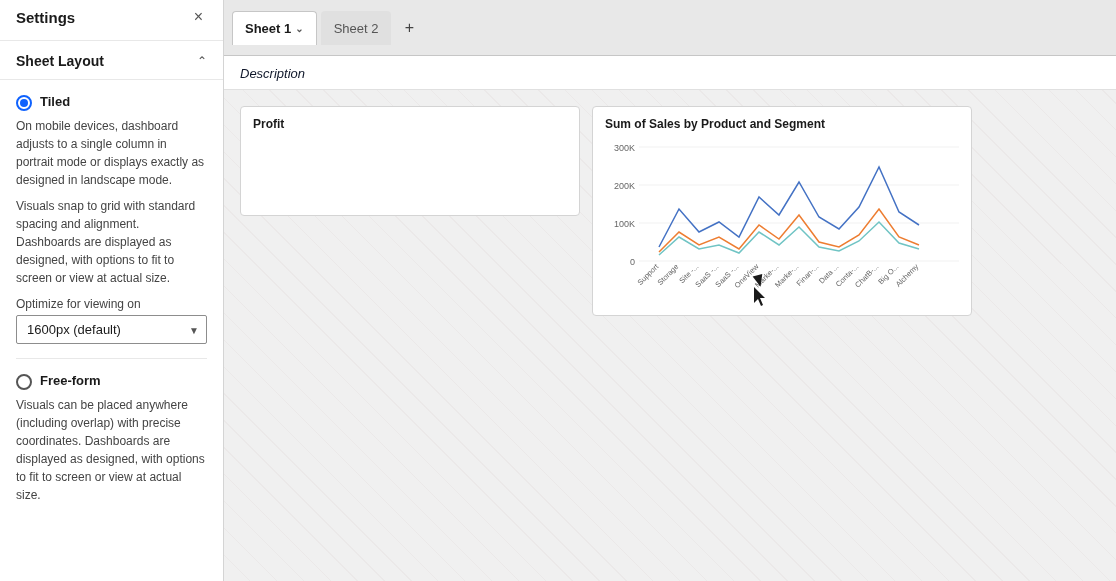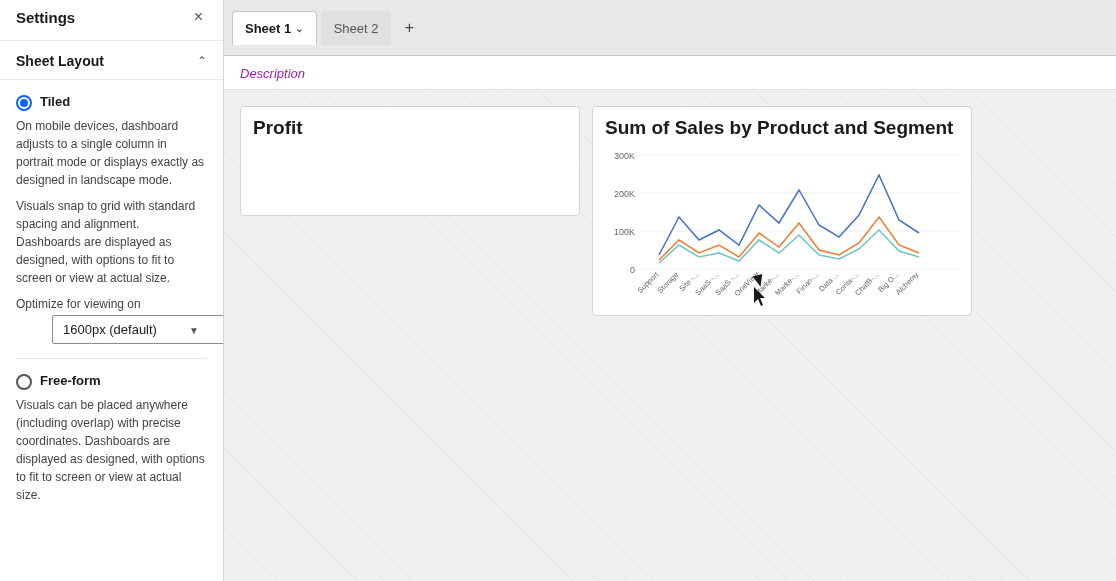--- a/index.html
+++ b/index.html
@@ -116,21 +116,20 @@
     .select-box {
       width: 100%;
       padding: 6px 28px 6px 10px;
       border: 1px solid #8d8d8d;
       border-radius: 2px;
       background: #fff;
       font-size: 13px;
       color: #1a1a1a;
       appearance: none;
       cursor: pointer;
-      margin-left: 36px;
     }
     .select-arrow {
       position: absolute;
       right: 8px;
       top: 50%;
       transform: translateY(-50%);
       pointer-events: none;
       color: #555;
       font-size: 10px;
     }
@@ -203,21 +202,21 @@
     }
 
     
     .description-area {
       padding: 10px 16px 8px 16px;
       border-bottom: 1px solid #e0e0e0;
       background: #fff;
     }
     .description-placeholder {
       font-size: 13px;
-      color: #a21caf;
+      color: #0f172a;
       font-style: italic;
       margin-top: 8px;
     }
 
     
     .canvas {
       flex: 1;
       position: relative;
       background: #f0f0f0;
       overflow: hidden;
@@ -246,21 +245,21 @@
 
     
     .card {
       background: #fff;
       border: 1px solid #d4d4d4;
       border-radius: 4px;
       position: relative;
       z-index: 1;
     }
     .card-title {
-      font-size: 19px;
+      font-size: 12px;
       font-weight: 600;
       color: #1a1a1a;
       padding: 10px 12px 6px 12px;
     }
     .card-profit {
       width: 340px;
       height: 110px;
     }
     .profit-value {
       font-size: 28px;

